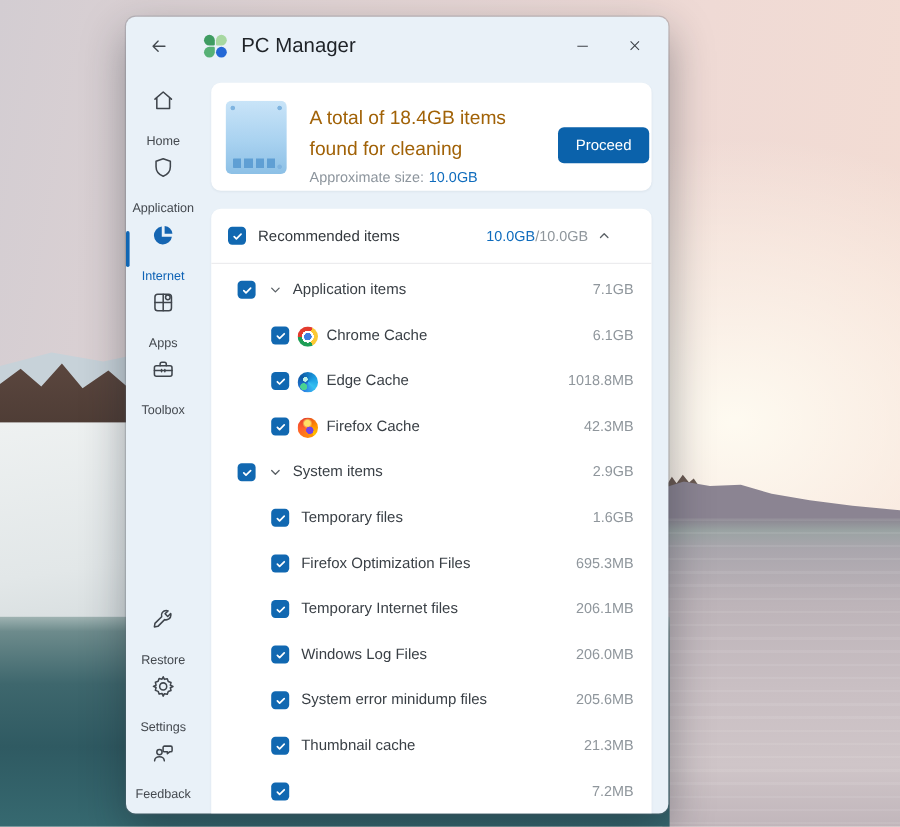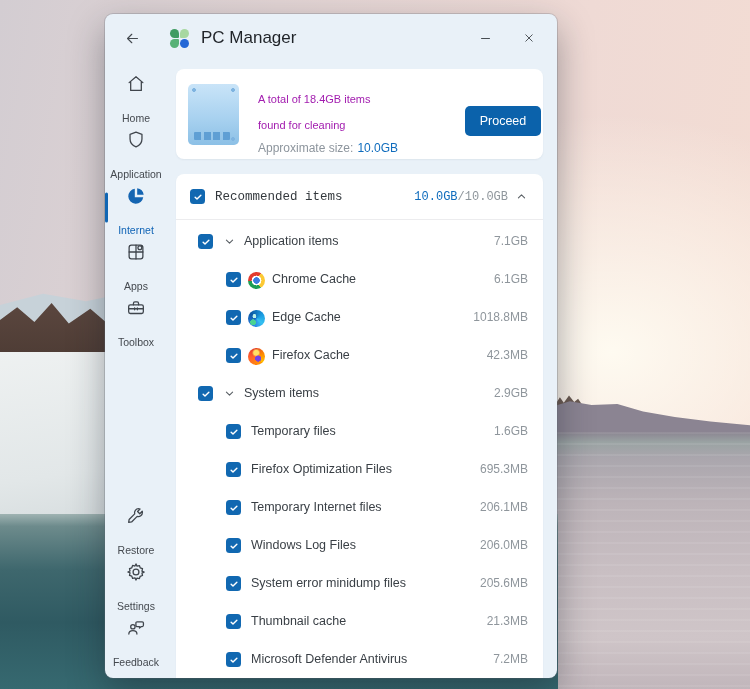--- a/index.html
+++ b/index.html
@@ -66,28 +66,28 @@
   .header-card { position:absolute; left:71px; top:55px; width:367px; height:90px; background:#fff; border-radius:8px; box-shadow:0 1px 2px rgba(30,50,70,.06); }
   .disk-icon { position:absolute; left:12px; top:15px; width:51px; height:61px; border-radius:5px;
     background:
       radial-gradient(circle at 6px 6px, #7fb4e0 1.6px, rgba(0,0,0,0) 2.2px),
       radial-gradient(circle at 45px 6px, #7fb4e0 1.6px, rgba(0,0,0,0) 2.2px),
       radial-gradient(circle at 45px 55px, #7fb4e0 1.6px, rgba(0,0,0,0) 2.2px),
       linear-gradient(180deg,#c9e4f8 0%,#a9d2f0 55%,#8cc0e6 100%); }
   .disk-pins { position:absolute; left:6px; bottom:5px; width:36px; height:8px; border-radius:1px;
     background:repeating-linear-gradient(90deg,#5f9fd4 0 7px, rgba(0,0,0,0) 7px 9.5px); }
   .hc-text { position:absolute; left:82px; top:17px; }
-  .hc-title { font-size:11px; line-height:26px; color:#a21caf; }
+  .hc-title { font-size:16px; line-height:26px; color:#a16207; }
   .hc-approx { margin-top:3px; font-size:12px; color:#8d959d; }
   .hc-approx b { font-weight:normal; color:#0f6cbd; margin-left:4px; }
   .proceed-btn { position:absolute; right:2px; top:37px; width:76px; height:30px; border:none; border-radius:5px;
     background:#0b62ab; color:#fff; font-size:12.5px; font-family:inherit; cursor:pointer; }
 
   .list-card { position:absolute; left:71px; top:160px; width:367px; height:504px; background:#fff; border-radius:8px 8px 0 0; box-shadow:0 1px 2px rgba(30,50,70,.06); overflow:hidden; }
-  .list-header { position:relative; height:45px; display:flex; align-items:center; padding:0 15px 0 14px;font-family:Liberation Mono, monospace; }
+  .list-header { position:relative; height:45px; display:flex; align-items:center; padding:0 33px 0 14px; }
   .lh-label { margin-left:10px; font-size:12.5px; color:#33383d; }
   .lh-right { margin-left:auto; display:flex; align-items:center; font-size:12px; }
   .lh-sel { color:#0f6cbd; }
   .lh-sep, .lh-total { color:#8f969c; }
   .chev { display:flex; align-items:center; justify-content:center; width:14px; height:14px; }
   .chev svg { stroke:#5a6065; }
   .lh-right .chev { margin-left:6px; }
   .divider { height:1px; background:#ececee; margin:0; }
 
   .rows { padding-top:14px; }
@@ -385,19 +385,18 @@
         <span class="row-label">Thumbnail cache</span>
         <span class="row-size">21.3MB</span>
       </div>
 
       <div class="row child-row">
         <span class="cb">
             <svg viewBox="0 0 14 14">
               <path d="M3 7.2l2.6 2.6L11 4.4"></path>
             </svg>
           </span>
-        <span class="row-label">Microsoft Defender Antivirus</span>
         <span class="row-size">7.2MB</span>
       </div>
 
     </div>
   </div>
 </div>
 
 </body></html>

